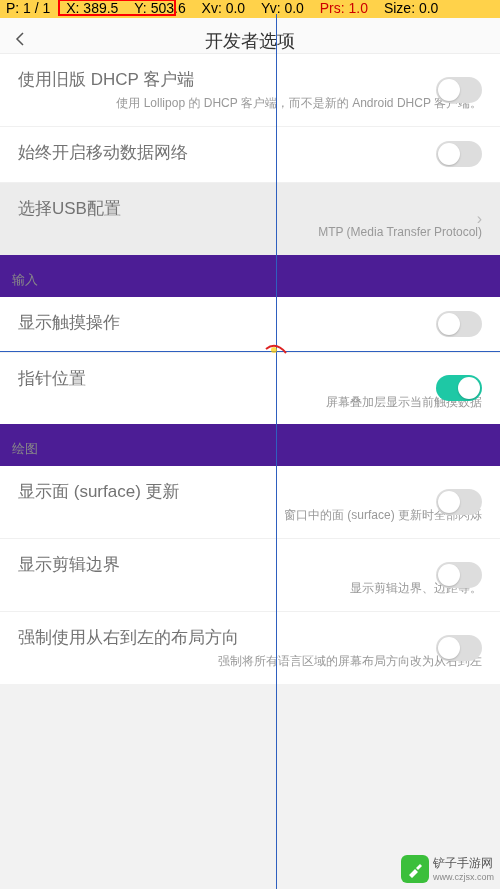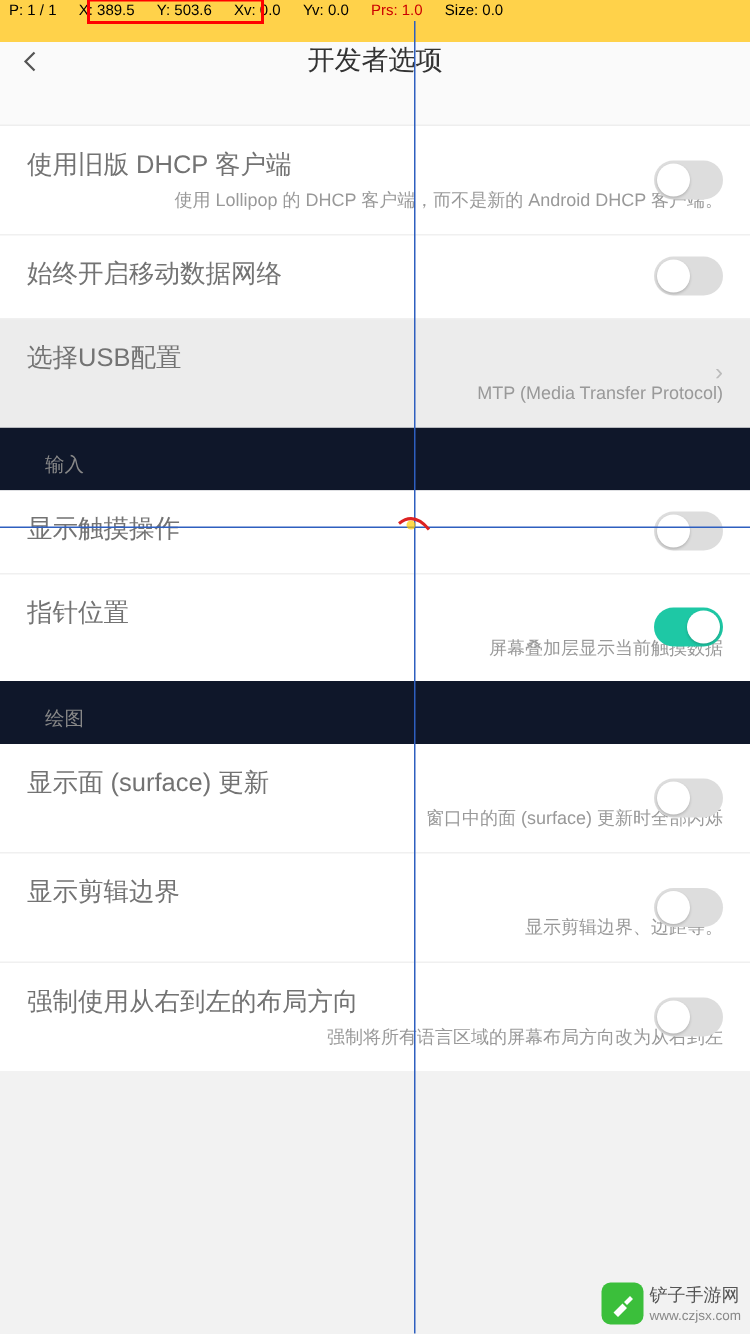--- a/index.html
+++ b/index.html
@@ -1,30 +1,30 @@
 <!DOCTYPE html>
 <html><head>
 <meta charset="utf-8">
 <style>
   * { box-sizing: border-box; margin: 0; padding: 0; }
   html, body { width: 500px; height: 889px; font-family: -apple-system, "Helvetica Neue", Arial, sans-serif; background: #f2f2f2; overflow: hidden; }
-  .yellow-bar { height: 28px; background: #ffd24a; font-size: 10px; line-height: 16px; color: #000; white-space: nowrap; overflow: hidden; position: relative; }
+  .yellow-bar { height: 18px; background: #ffd24a; font-size: 14px; line-height: 16px; color: #000; white-space: nowrap; overflow: hidden; position: relative; }
   .yellow-bar span { display: inline-block; padding: 0 6px; }
   .red-box { position: absolute; border: 2px solid #ff0000; }
   .red-seg { color: #c00; }
-  .nav { height: 56px; display: flex; align-items: flex-start; background: #fafafa; border-bottom: 1px solid #eee; position: relative; }
+  .nav { height: 36px; display: flex; align-items: flex-end; background: #fafafa; border-bottom: 1px solid #eee; position: relative; }
   .back { width: 40px; text-align: center; font-size: 24px; color: #333; }
   .title { position: absolute; left: 0; right: 0; text-align: center; font-size: 18px; color: #333; }
   .list { background: #fafafa; }
   .item { padding: 14px 18px; background: #fff; position: relative; }
   .item + .item { border-top: 1px solid #f0f0f0; }
   .item.active { background: #ececec; }
   .item .main { font-size: 17px; color: #737373; margin-bottom: 4px; }
   .item .sub { font-size: 12px; color: #999; line-height: 1.4; text-align: right; }
-  .section { font-size: 13px; color: #888; padding: 16px 30px 8px; background: #0f172a; }
+  .section { font-size: 13px; color: #888; padding: 16px 12px 8px; background: #4c1d95; }
   .chevron { position: absolute; right: 18px; top: 50%; transform: translateY(-50%); color: #bbb; font-size: 16px; }
   .toggle { position: absolute; right: 18px; top: 50%; transform: translateY(-50%); width: 46px; height: 26px; border-radius: 13px; background: #ddd; }
   .toggle .knob { width: 22px; height: 22px; border-radius: 50%; background: #fff; position: absolute; top: 2px; left: 2px; box-shadow: 0 1px 2px rgba(0,0,0,0.2); }
   .toggle.on { background: #1ec8a5; }
   .toggle.on .knob { left: auto; right: 2px; }
   .crosshair-v { position: absolute; width: 1px; background: #2e5fbf; top: 14px; bottom: 0; }
   .crosshair-h { position: absolute; height: 1px; background: #2e5fbf; left: 0; right: 0; }
   .touch-marker { position: absolute; width: 24px; height: 16px; }
   .watermark { position: absolute; right: 6px; bottom: 6px; display: flex; align-items: flex-start; }
   .watermark .logo { width: 28px; height: 28px; background: #3bbf3b; border-radius: 6px; display: flex; align-items: center; justify-content: center; color: #fff; font-size: 14px; }

